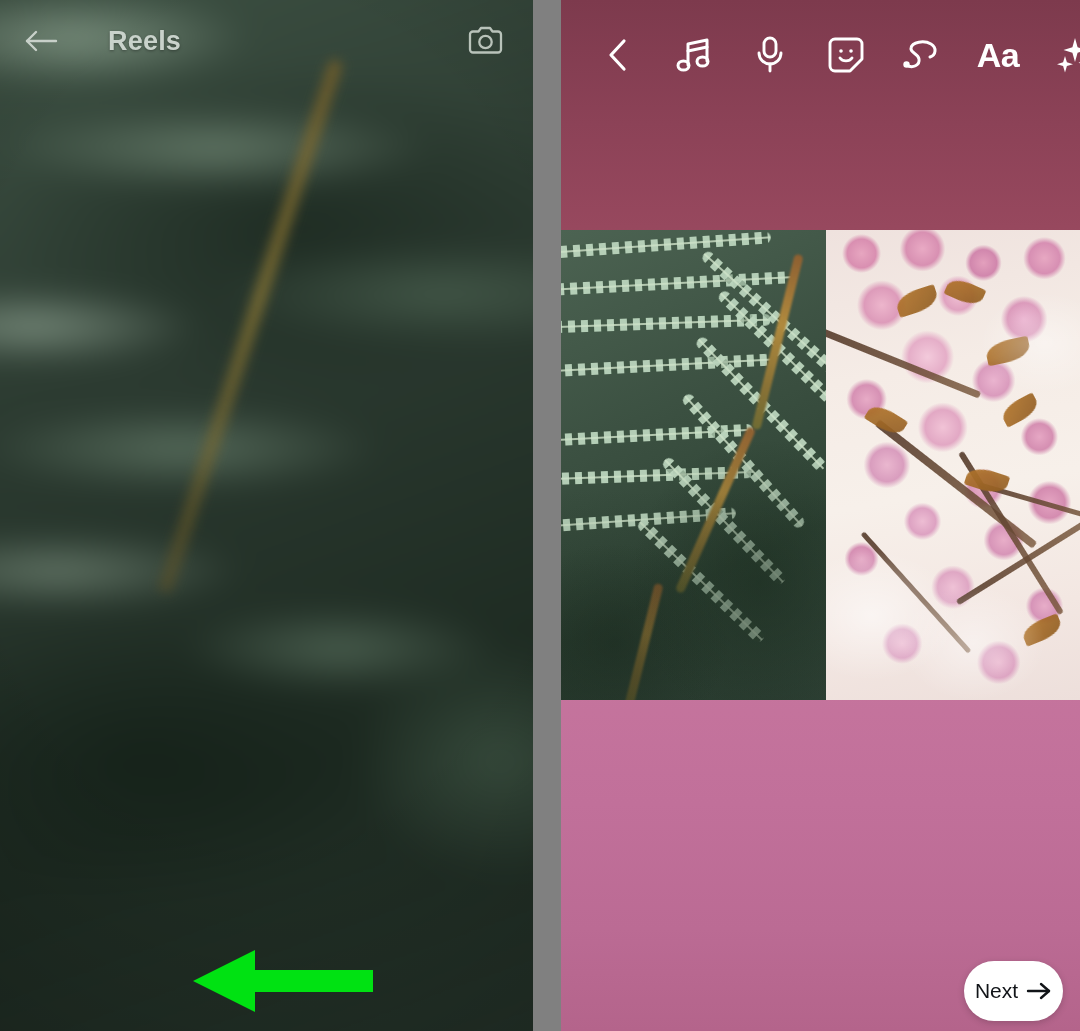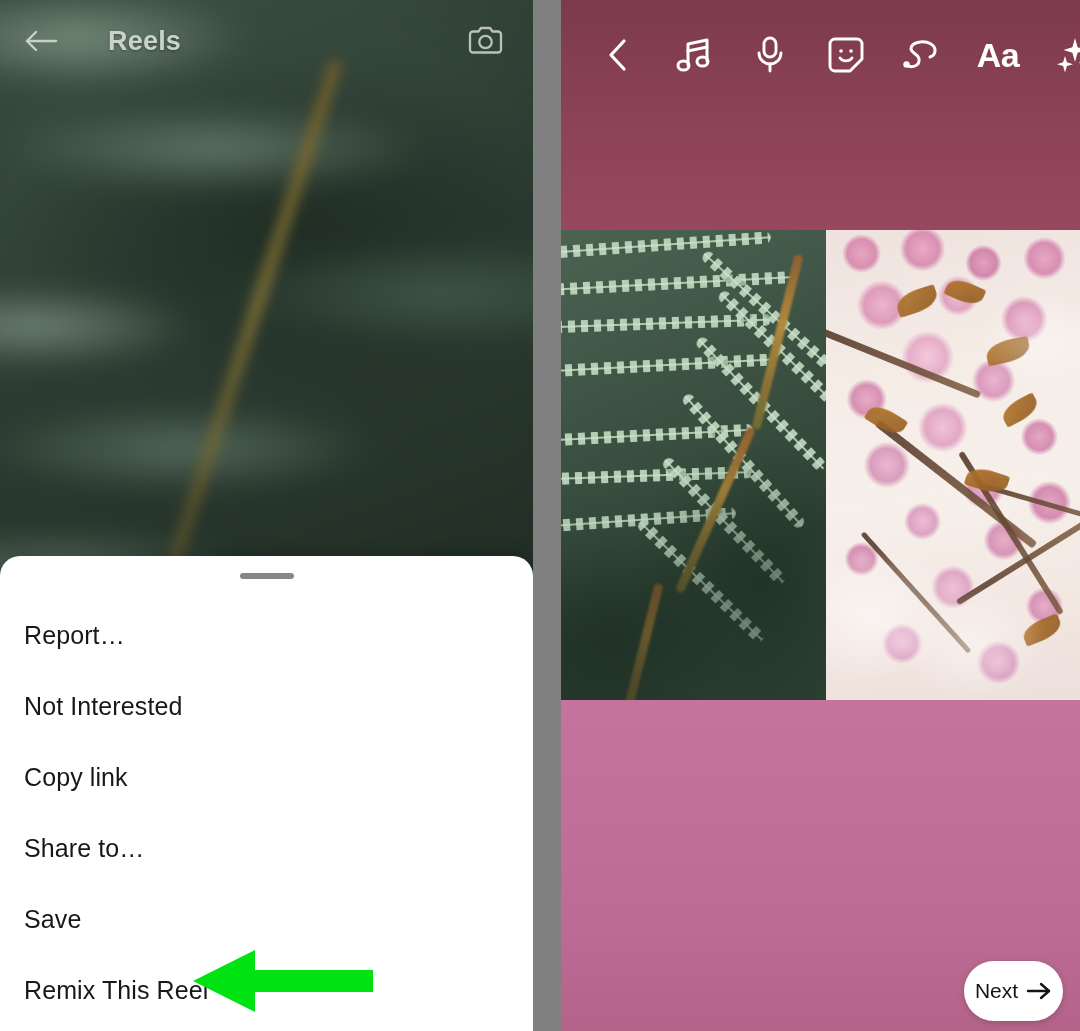--- a/index.html
+++ b/index.html
@@ -359,43 +359,20 @@
       <div class="hdr-title">Reels</div>
       <div class="hdr-spacer"></div>
       <div class="hdr-camera">
         <svg width="38" height="32" viewBox="0 0 38 32" fill="none" stroke="#b9c3ba" stroke-width="2.3" stroke-linejoin="round">
           <path d="M3 9.5 a3 3 0 0 1 3-3 h5.5 l2.5-3.5 h9 l2.5 3.5 H31 a3 3 0 0 1 3 3 v15 a3 3 0 0 1-3 3 H6 a3 3 0 0 1-3-3 z"></path>
           <circle cx="18.5" cy="17" r="6.2"></circle>
         </svg>
       </div>
     </div>
 
-    <div class="sheet">
-      <div class="sheet-handle"></div>
-      <div class="menu">
-        <div class="menu-item">
-          <span>Report…</span>
-        </div>
-        <div class="menu-item">
-          <span>Not Interested</span>
-        </div>
-        <div class="menu-item">
-          <span>Copy link</span>
-        </div>
-        <div class="menu-item">
-          <span>Share to…</span>
-        </div>
-        <div class="menu-item">
-          <span>Save</span>
-        </div>
-        <div class="menu-item">
-          <span>Remix This Reel</span>
-        </div>
-      </div>
-    </div>
 
     <svg class="green-arrow" viewBox="0 0 180 62">
       <polygon points="0,31 62,0 62,20 180,20 180,42 62,42 62,62" fill="#00E212"></polygon>
     </svg>
 
   </div>
 
   <div class="divider"></div>
 
   <div class="right-panel">

